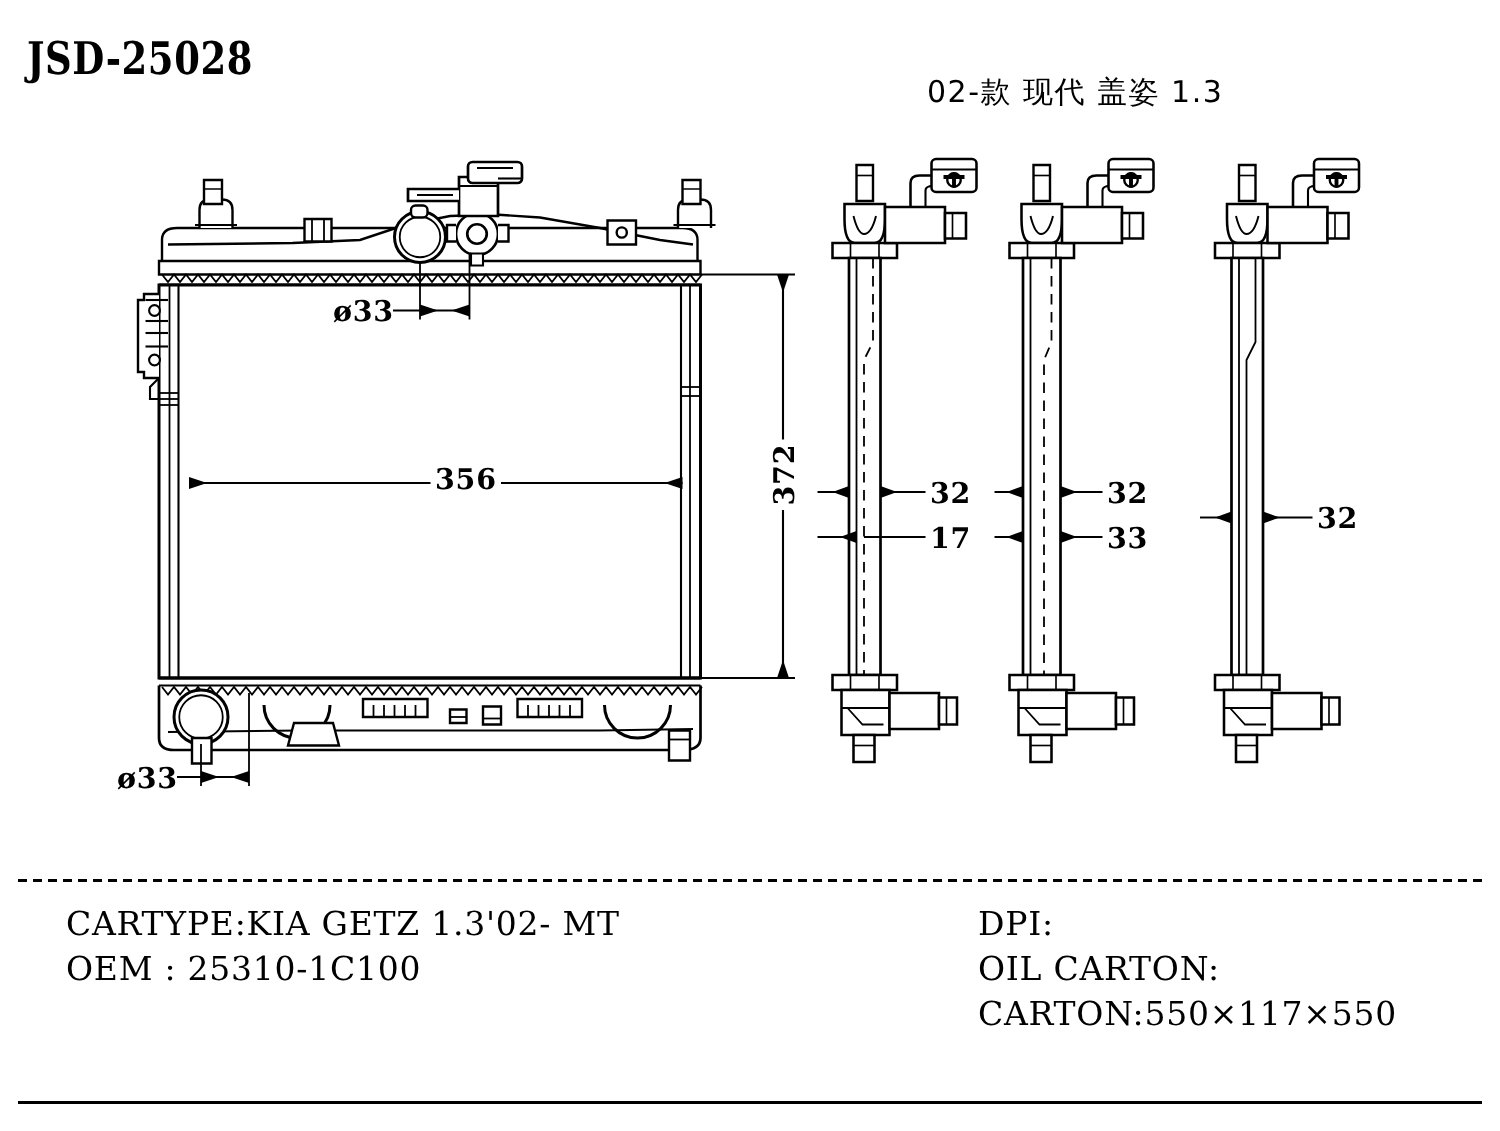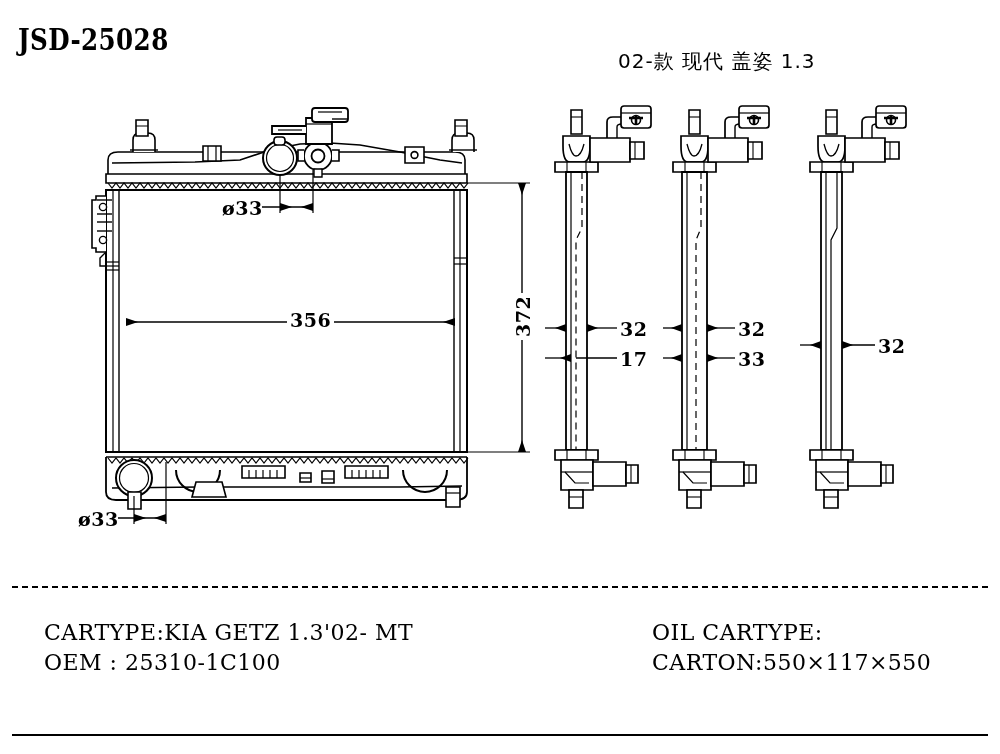--- a/index.html
+++ b/index.html
@@ -21,21 +21,21 @@
 
   
   #spec-box{
     left:12px; top:586px; width:976px; height:150px;
     border-top:2px dashed #000; border-bottom:2px solid #000;
     box-sizing:border-box;
   }
   #spec-box::before{content:"";position:absolute;left:0;top:-2px;width:100%;
     border-top:2px solid #000;opacity:0;}
   .spec-col{position:absolute;top:14px;font-size:22px;line-height:30px;
-    font-family:"DejaVu Serif",serif;letter-spacing:0.5px;white-space:nowrap;margin-top:16px;}
+    font-family:"DejaVu Serif",serif;letter-spacing:0.5px;white-space:nowrap;}
   #spec-left{left:32px;}
   #spec-right{left:640px;}
   .spec-line{height:30px;}
 
   .dim-text{position:absolute;font-size:19px;font-family:"DejaVu Serif",serif;
     font-weight:bold;letter-spacing:0.5px;white-space:nowrap;}
   .dim-vert{transform:rotate(-90deg);transform-origin:left top;}
 
   svg{position:absolute;overflow:visible;}
   svg *{vector-effect:non-scaling-stroke;}
@@ -356,16 +356,17 @@
 </div>
 
 <div class="abs" id="spec-box">
 
   <div class="spec-col" id="spec-left">
     <div class="spec-line">CARTYPE:KIA GETZ 1.3'02- MT</div>
     <div class="spec-line">OEM : 25310-1C100</div>
   </div>
 
   <div class="spec-col" id="spec-right">
-    <div class="spec-line">OIL CARTYPE:</div>
+    <div class="spec-line">DPI:</div>
+    <div class="spec-line">OIL CARTON:</div>
     <div class="spec-line">CARTON:550×117×550</div>
   </div>
 </div>
 
 </body></html>

